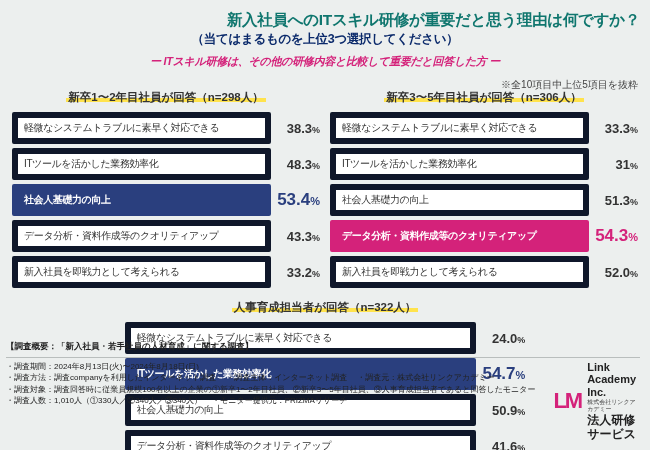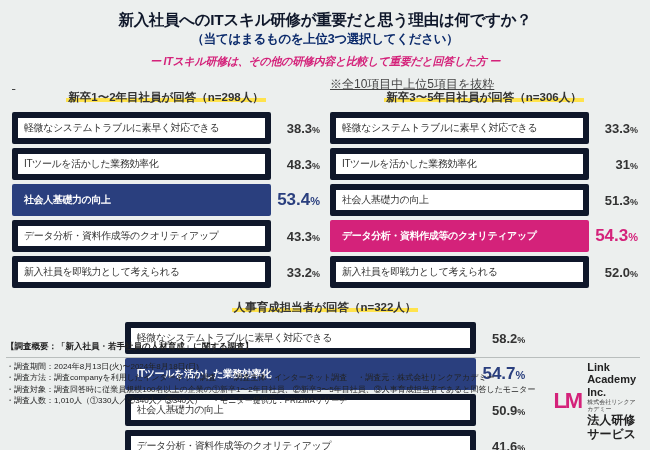--- a/index.html
+++ b/index.html
@@ -15,43 +15,43 @@
     position:absolute;inset:0;
     background:#ecefee;
   }
 
   
   .header{
     padding:10px 10px 4px 10px;
     text-align:center;
   }
   .title{
-    font-size:15.5px;font-weight:bold;color:#0f172a;
-    letter-spacing:-0.3px;line-height:1.25;
+    font-size:15.5px;font-weight:bold;color:#0f766e;
+    letter-spacing:-0.3px;line-height:1.25;text-align:right;
   }
   .subtitle{
     font-size:12.5px;font-weight:bold;color:#0b2a6b;
     margin-top:2px;letter-spacing:-0.3px;
   }
   .kicker{
     margin-top:6px;
     font-size:11px;font-weight:bold;color:#d4227a;
     letter-spacing:-0.3px;
     font-style:italic;
   }
 
   
   .cols{
     display:flex;gap:10px;padding:0 12px;margin-top:6px;
     align-items:flex-start;
   }
   .col{flex:1;min-width:0;}
 
   .note{
-    font-size:12px;color:#444;text-align:left;height:11px;line-height:11px;text-decoration:underline;
+    font-size:10px;color:#444;text-align:right;height:11px;line-height:11px;
   }
   .panel-head{
     text-align:center;font-size:11.5px;font-weight:bold;color:#333;
     position:relative;padding-bottom:2px;margin-bottom:5px;
   }
   .panel-head .hl{
     background:linear-gradient(transparent 62%, #ffe34d 62%, #ffe34d 95%, transparent 95%);
     padding:0 2px;
   }
 
@@ -213,21 +213,21 @@
 
   <div class="mid-wrap">
     <div class="mid">
       <div class="panel-head">
         <span class="hl">人事育成担当者が回答（n=322人）</span>
       </div>
       <div class="rows">
 
         <div class="row">
           <div class="bar">軽微なシステムトラブルに素早く対応できる</div>
-          <div class="val"><span>58.2</span><span class="dec">%</span></div>
+          <div class="val"><span>24.0</span><span class="dec">%</span></div>
         </div>
 
         <div class="row">
           <div class="bar hi-blue">ITツールを活かした業務効率化</div>
           <div class="val blue"><span>54.7</span><span class="dec">%</span></div>
         </div>
 
         <div class="row">
           <div class="bar">社会人基礎力の向上</div>
           <div class="val"><span>50.9</span><span class="dec">%</span></div>

